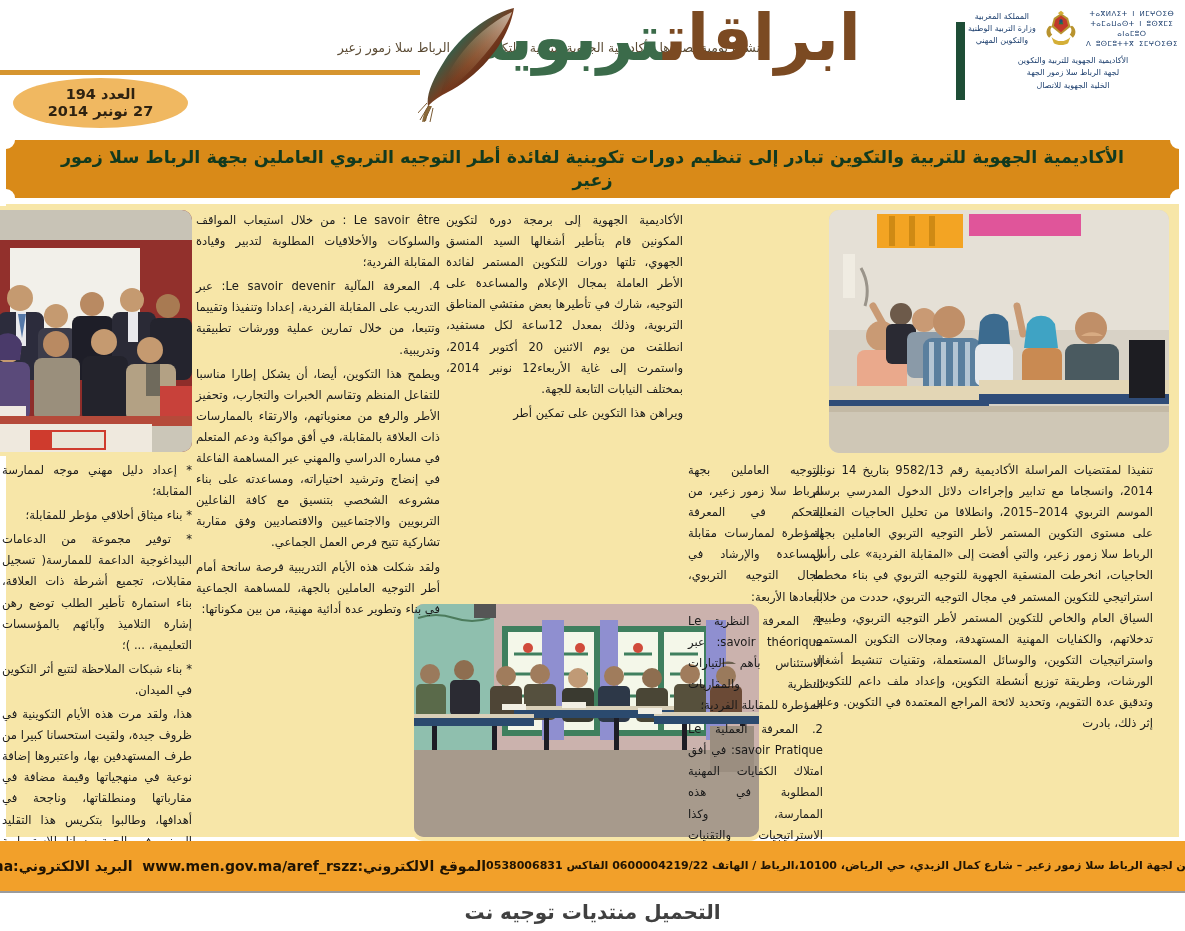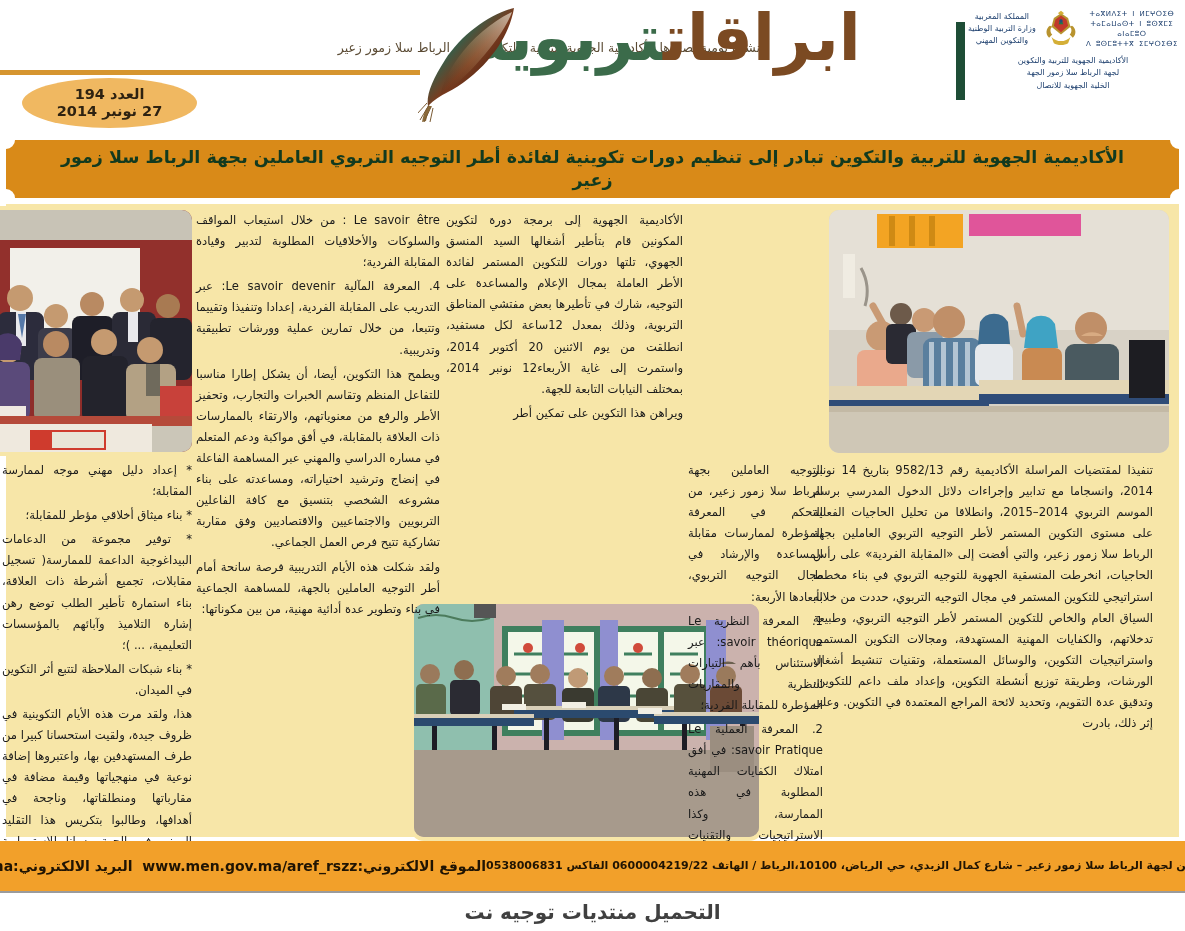--- a/index.html
+++ b/index.html
@@ -51,21 +51,21 @@
   }
   .masthead-title .brown{ color:#7b4a22; }
   .feather{
     position:absolute;
     top:4px; left:418px;
     width:115px; height:118px;
     pointer-events:none;
   }
   .issue-badge{
     position:absolute;
-    top:78px; left:22px;
+    top:78px; left:13px;
     width:175px; height:50px;
     background:#f0b861;
     border-radius:50%;
     display:flex;
     flex-direction:column;
     align-items:center;
     justify-content:center;
     color:#2e2211;
     line-height:1.15;
   }

